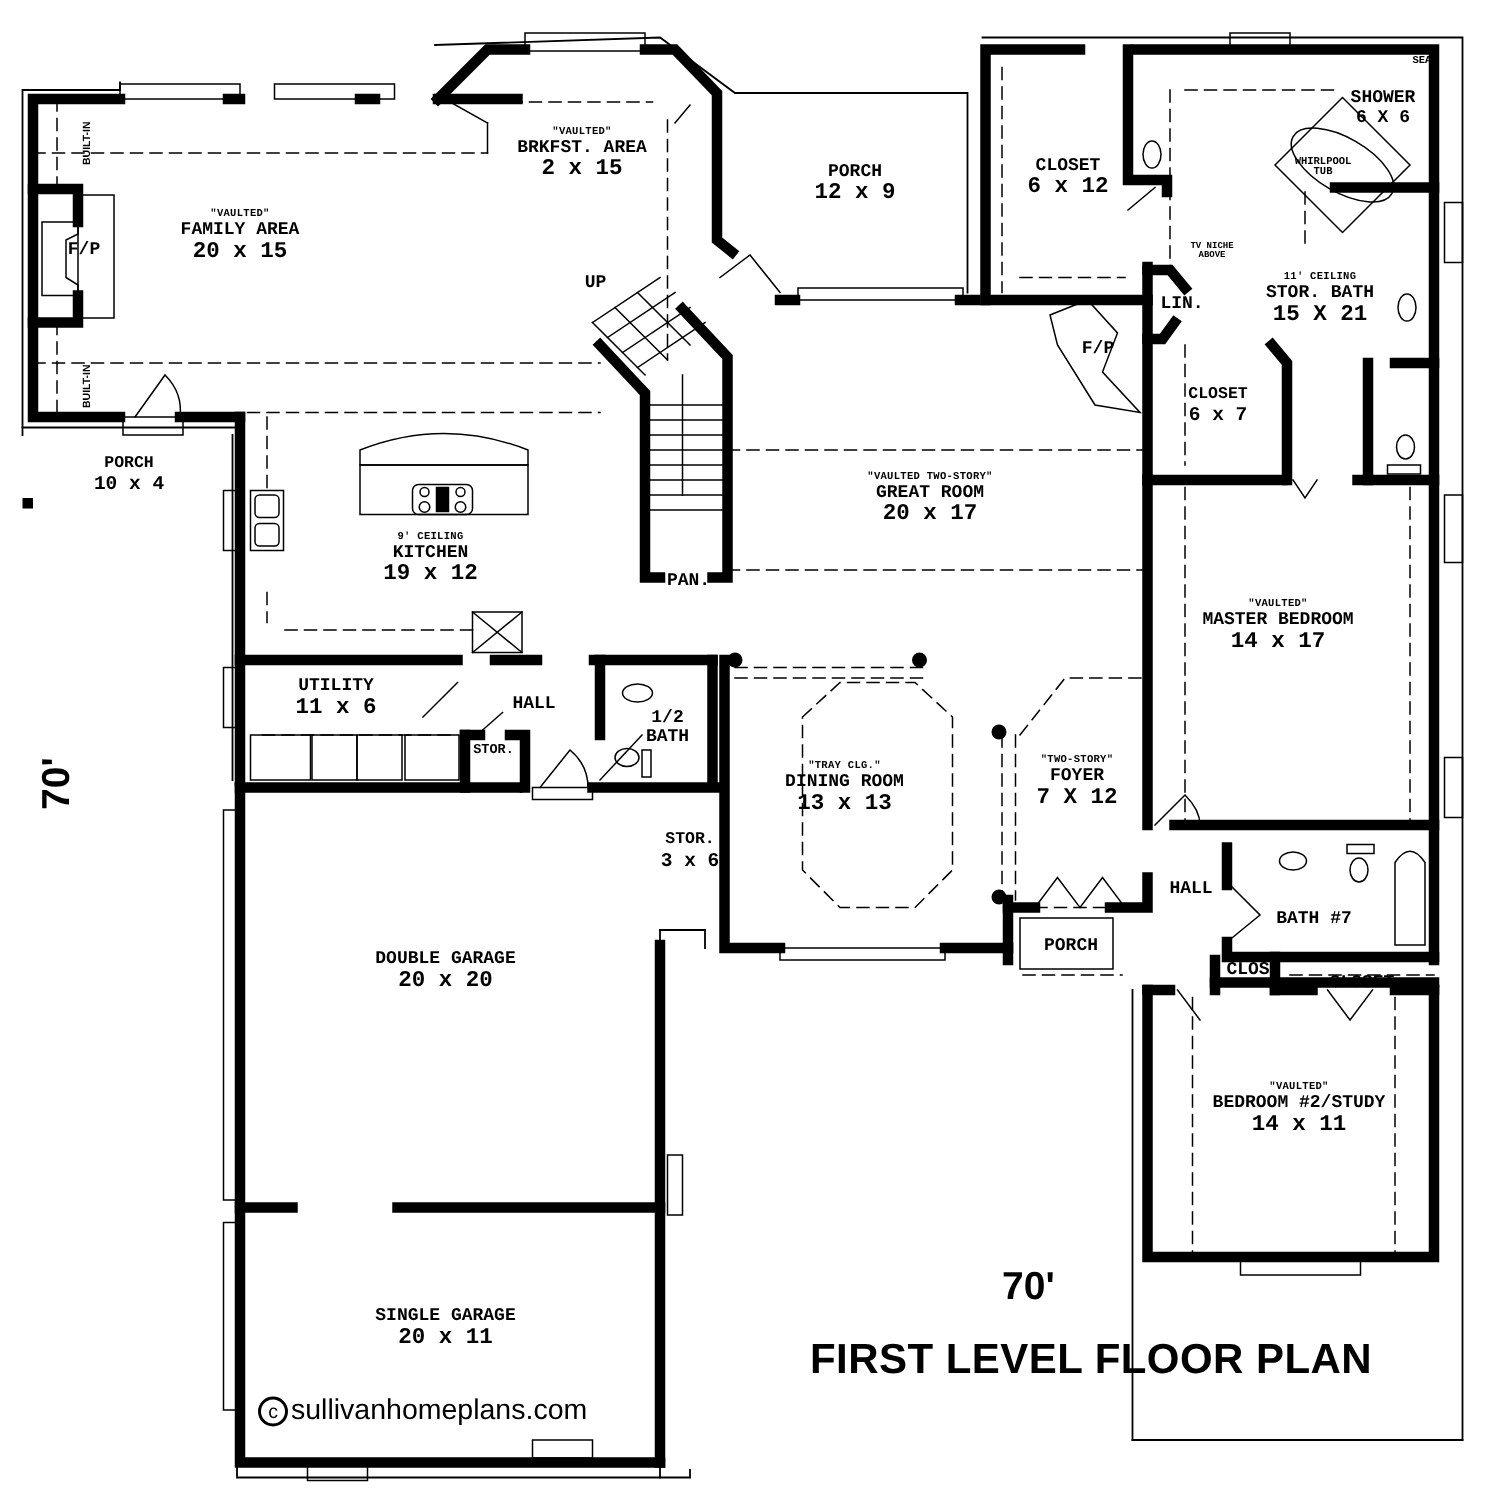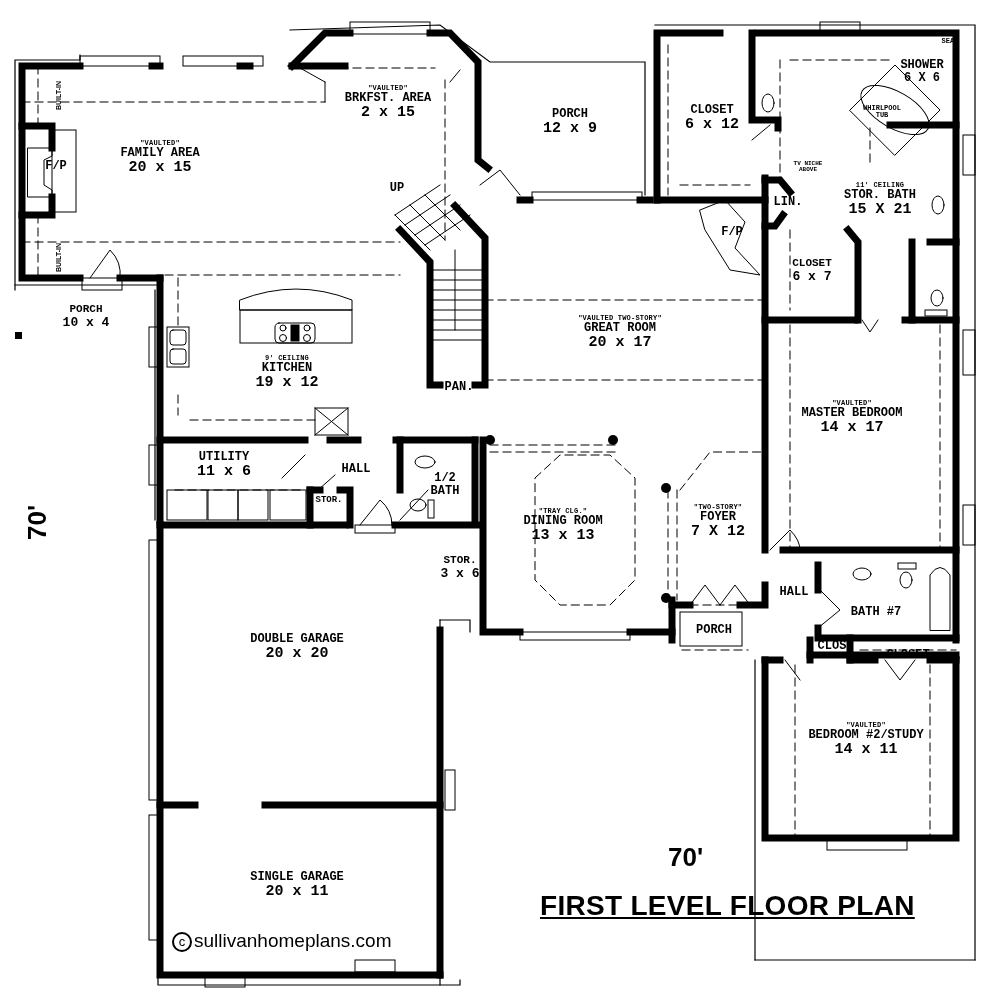--- a/index.html
+++ b/index.html
@@ -6,21 +6,21 @@
   body { width:1000px; height:1000px; position:relative; overflow:hidden; font-family:"Liberation Sans", sans-serif; color:#000; }
   #plan { position:absolute; left:0; top:0; width:1000px; height:1000px; }
   .lbl { position:absolute; text-align:center; font-family:Liberation Mono, monospace; font-weight:bold; line-height:1.05; white-space:nowrap; transform:translateX(-50%); }
   .lbl .note { display:block; font-size:7px; font-weight:bold; letter-spacing:0.2px; }
   .lbl .name { display:block; font-size:12px; }
   .lbl .dim { display:block; font-size:15px; }
   .lbl.small .name { font-size:11px; }
   .lbl.small .dim { font-size:13px; }
   .lbl.tiny .name { font-size:9px; }
   .title-dim { position:absolute; left:668px; top:842px; font-size:26px; font-weight:bold; }
-  .title { position:absolute; left:540px; top:890px; font-size:28px; font-weight:bold; letter-spacing:0.3px;text-decoration:underline; }
+  .title { position:absolute; left:540px; top:890px; font-size:28px; font-weight:bold; letter-spacing:0.3px; }
   .side-dim { position:absolute; left:22px; top:505px; font-size:26px; font-weight:bold; transform:rotate(-90deg); transform-origin:left top; top:540px; }
   .copyright { position:absolute; left:172px; top:930px; font-size:19px; font-weight:normal; }
   .copyright .c { display:inline-block; width:16px; height:16px; border:2px solid #000; border-radius:50%; font-size:13px; line-height:16px; text-align:center; margin-right:2px; vertical-align:1px; }
   .vert { position:absolute; font-size:7px; font-weight:bold; transform:rotate(-90deg); transform-origin:left top; }
 </style>
 </head>
 <body>
 
 <svg id="plan" viewBox="0 0 1000 1000" xmlns="http://www.w3.org/2000/svg">
   <g fill="none" stroke="#000" stroke-linecap="square">

